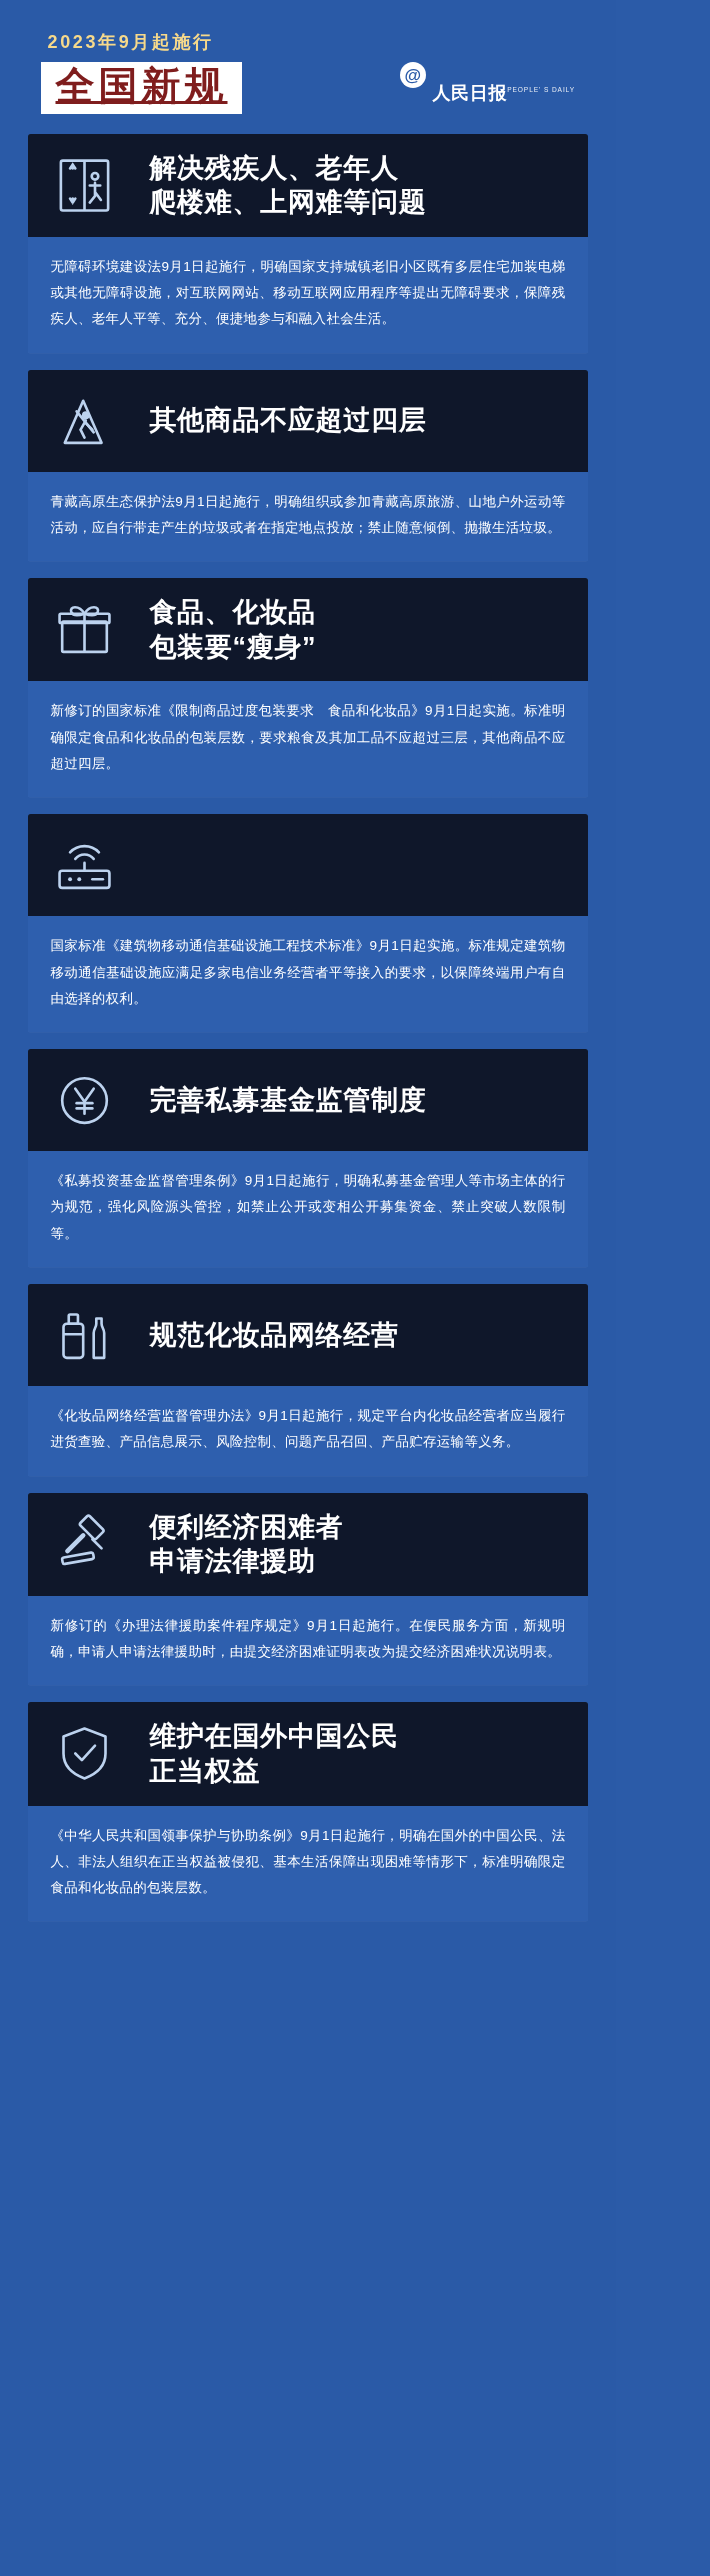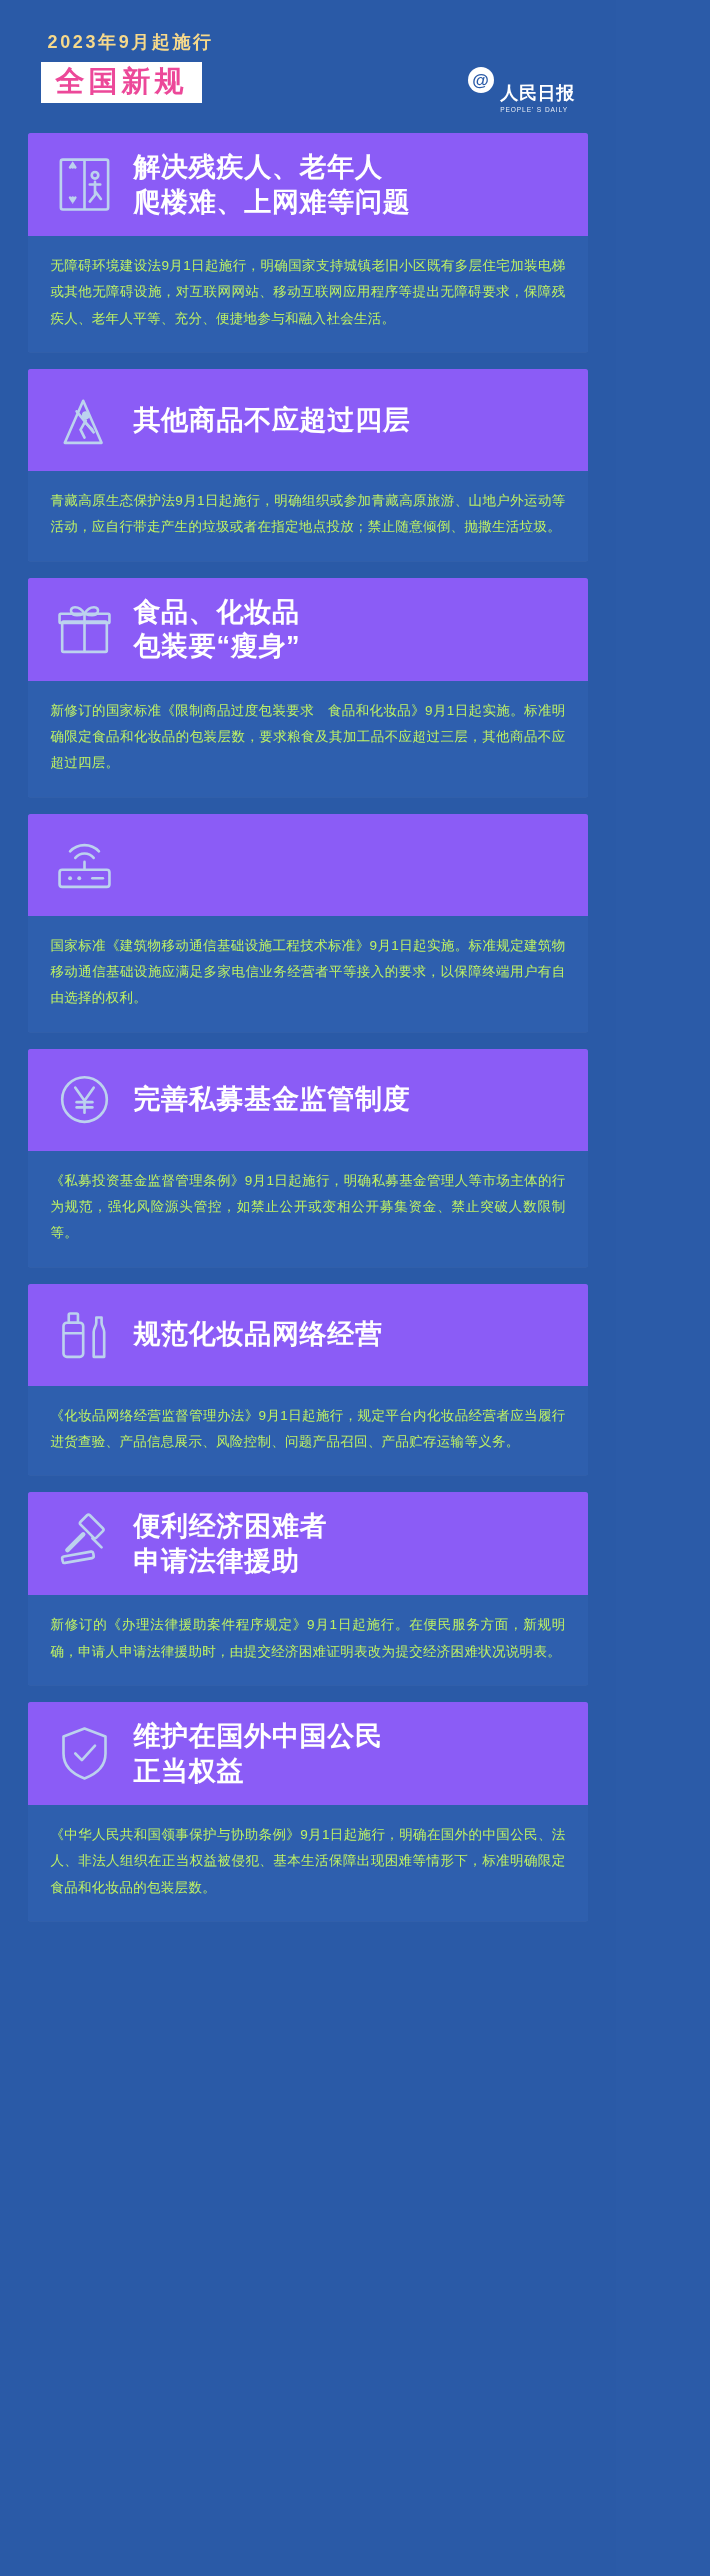--- a/index.html
+++ b/index.html
@@ -36,26 +36,27 @@
   .eyebrow {
     color: #f6d98b;
     font-size: 18px;
     letter-spacing: 2.6px;
     font-weight: bold;
     margin-bottom: 8px;
     margin-left: 6.6px;
   }
   .title-badge {
     background: #ffffff;
-    color: #ec4899;
-    font-size: 29px;
+    color: #7f1d1d;
+    font-size: 39px;
     font-weight: bold;
     letter-spacing: 4px;
     padding: 4px 14.5px 6.6px 14.5px;
     line-height: 1.05;
+    text-decoration: underline;
   }
   .brand {
     display: flex;
     align-items: center;
     gap: 6.6px;
     margin-top: 17px;
   }
   .brand-mark {
     width: 26px;
     height: 26px;
@@ -64,21 +65,20 @@
     color: #2a5aa7;
     font-size: 17px;
     font-weight: bold;
     display: flex;
     align-items: center;
     justify-content: center;
     line-height: 1;
   }
   .brand-text {
     display: flex;
-    flex-direction: column;
     line-height: 1.1;
     margin-top: 37px;
   }
   .brand-cn {
     color: #ffffff;
     font-size: 18px;
     font-weight: bold;
     letter-spacing: 0.7px;
   }
   .brand-en {
@@ -93,23 +93,23 @@
   .item {
     margin: 0 28px 17px 28px;
     background: #3a6bb8;
     border-radius: 2.6px;
     overflow: hidden;
     box-shadow: 0 0.7px 0 rgba(255,255,255,0.05);
   }
   .item-head {
     display: flex;
     align-items: center;
-    gap: 15px;
+    gap: 31px;
     padding: 17px 20px 17px 22.4px;
-    background: #8b5cf6;
+    background: #0f172a;
     min-height: 79px;
     box-sizing: border-box;
   }
   .icon-box {
     flex: 0 0 auto;
     width: 68px;
     height: 68px;
     display: flex;
     align-items: center;
     justify-content: center;
@@ -120,21 +120,21 @@
   .item-title {
     color: #ffffff;
     font-size: 27px;
     font-weight: bold;
     line-height: 1.28;
     letter-spacing: 0.7px;
     white-space: pre-line;
   }
   .item-body {
     background: #2e5fae;
-    color: #bef264;
+    color: #ffffff;
     font-size: 13.5px;
     line-height: 1.95;
     letter-spacing: 0.3px;
     padding: 17px 22.4px 20px 22.4px;
     text-align: justify;
   }
 </style>
 </head>
 <body>
 

